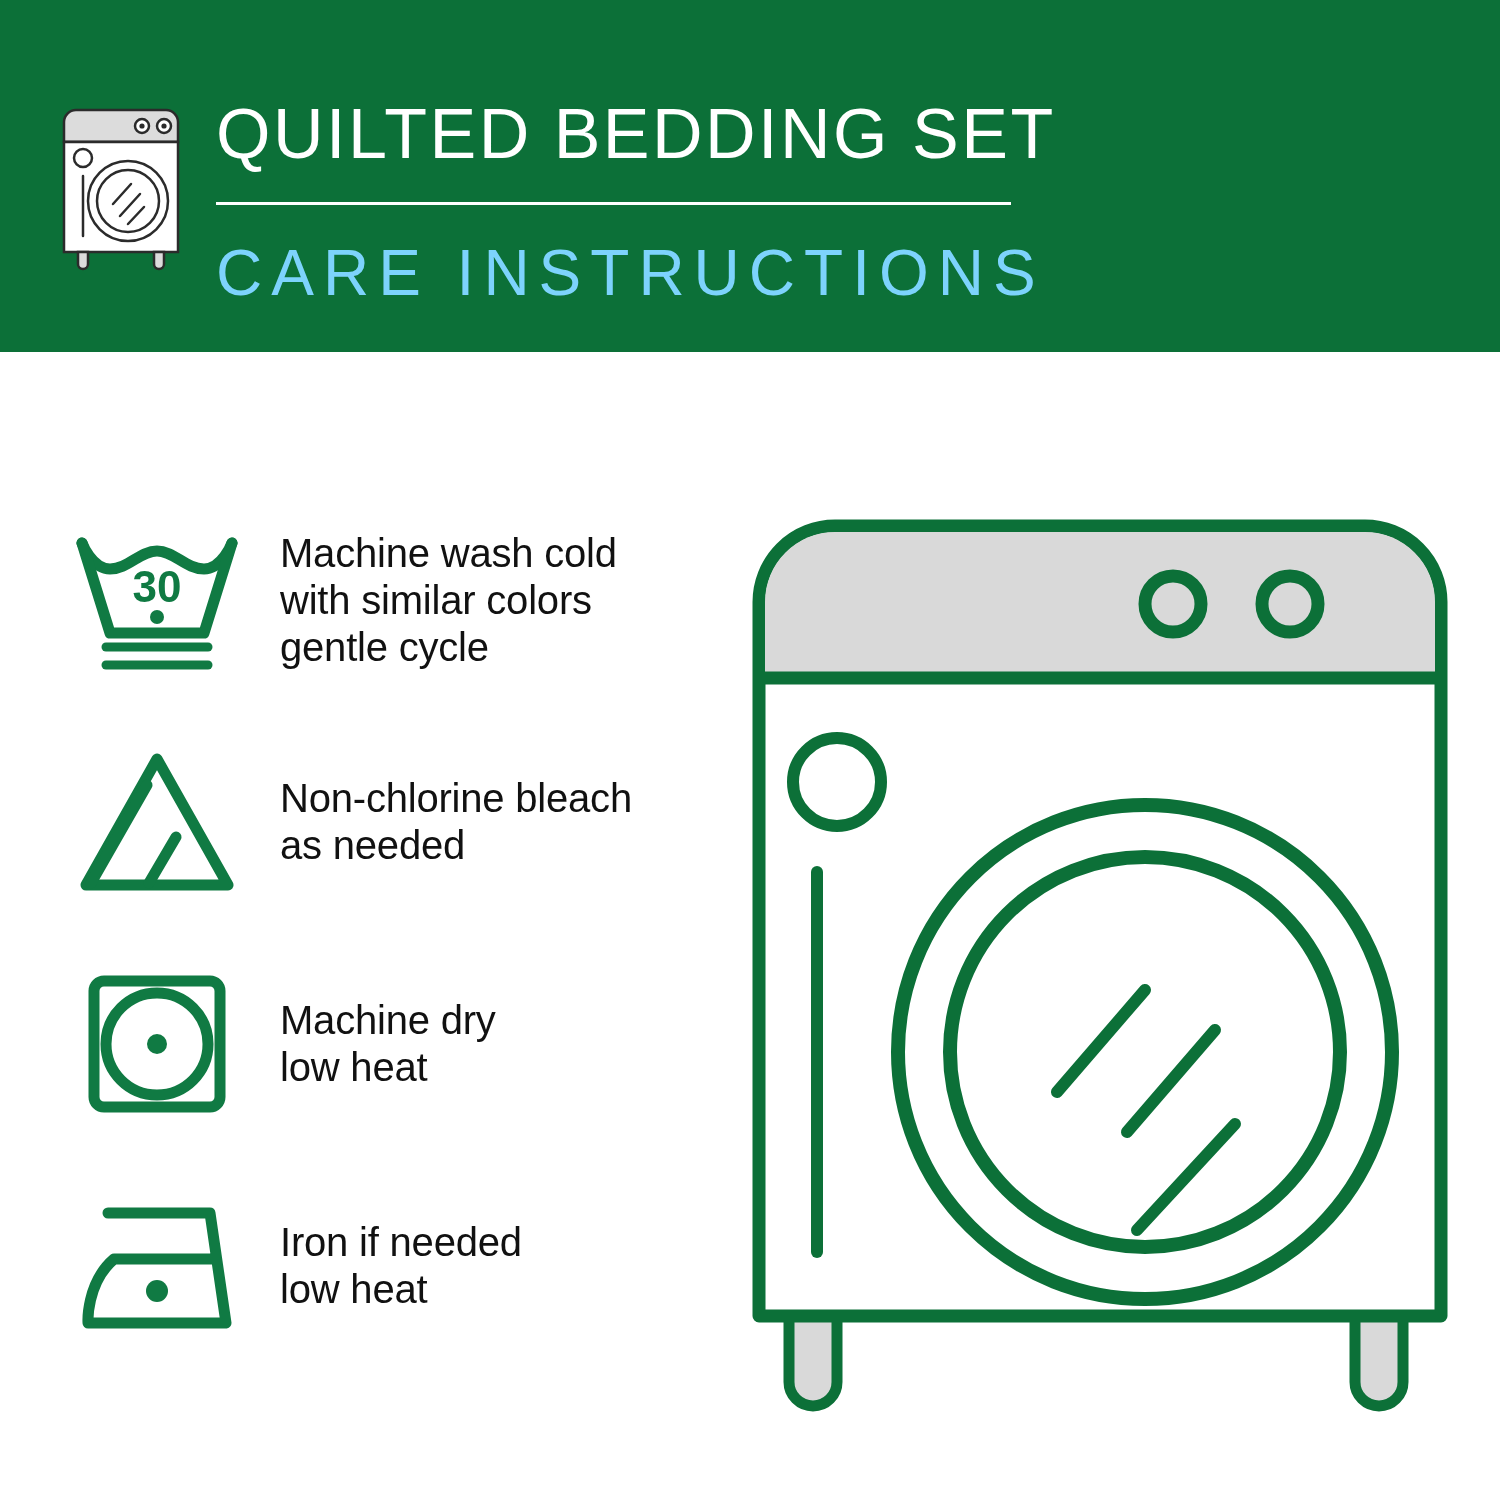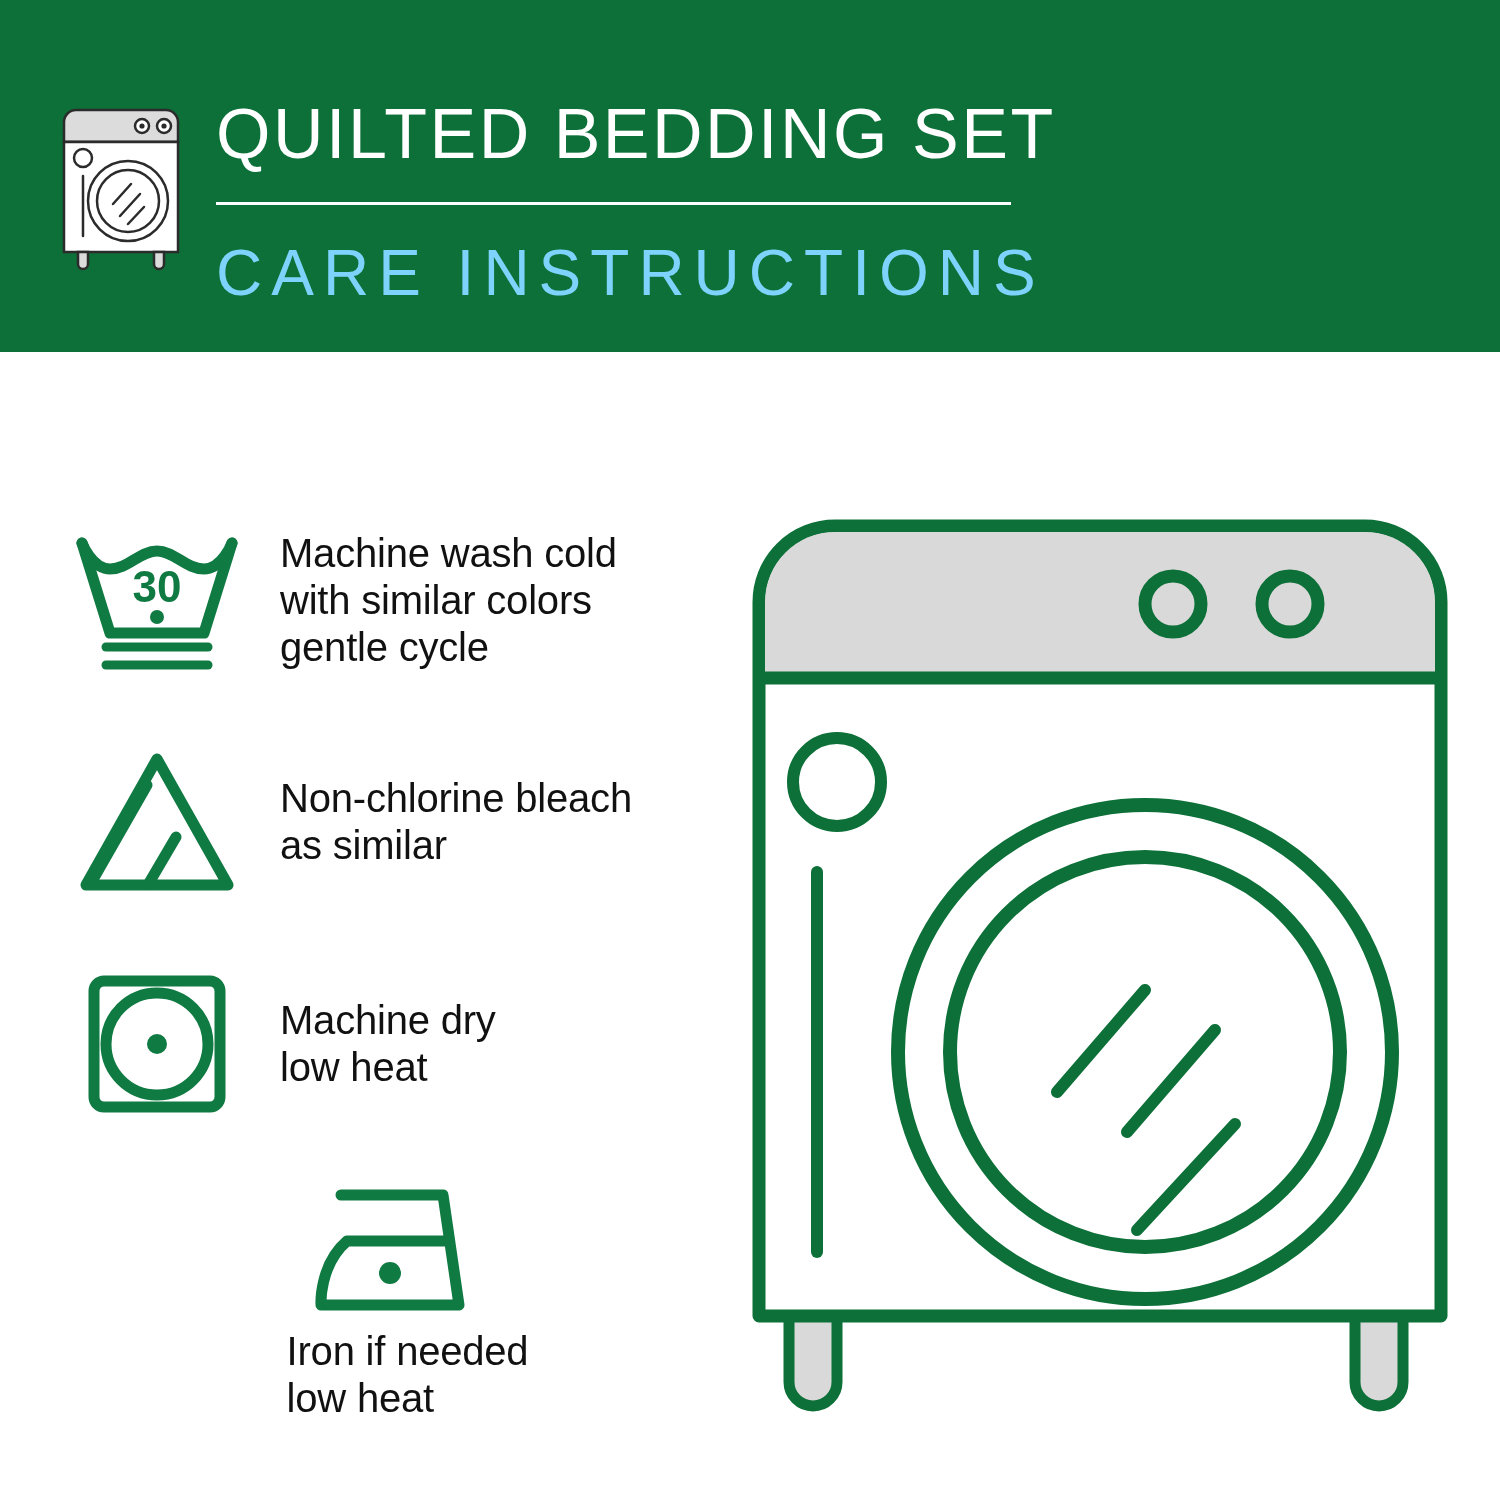--- a/index.html
+++ b/index.html
@@ -86,21 +86,21 @@
     left: 70px;
     top: 150px;
     width: 640px;
   }
   .instr-row {
     display: flex;
     align-items: center;
     height: 196px;
     margin-bottom: 26px;
   }
-  .instr-row:last-child { margin-bottom: 0; flex-direction: column; }
+  .instr-row:last-child { margin-bottom: 0; }
 
   .instr-icon {
     width: 175px;
     height: 160px;
     flex: 0 0 auto;
     display: flex;
     align-items: center;
     justify-content: flex-start;
   }
   .instr-icon svg { display: block; }
@@ -198,21 +198,21 @@
       <div class="instr-icon">
         <svg viewBox="0 0 175 150" width="175" height="150" xmlns="http://www.w3.org/2000/svg">
           <g fill="none" stroke="#107A43" stroke-width="11" stroke-linecap="round" stroke-linejoin="round">
             <path d="M87 12 L158 138 L16 138 Z"></path>
             <line x1="77" y1="38" x2="21" y2="136"></line>
             <line x1="106" y1="90" x2="79" y2="136"></line>
           </g>
         </svg>
       </div>
       <div class="instr-label">Non-chlorine bleach
-as similar</div>
+as needed</div>
     </div>
 
     <div class="instr-row">
       <div class="instr-icon">
         <svg viewBox="0 0 175 150" width="175" height="150" xmlns="http://www.w3.org/2000/svg">
           <rect x="24" y="12" width="126" height="126" rx="10" ry="10" fill="none" stroke="#107A43" stroke-width="11"></rect>
           <circle cx="87" cy="75" r="51" fill="none" stroke="#107A43" stroke-width="11"></circle>
           <circle cx="87" cy="75" r="10" fill="#107A43"></circle>
         </svg>
       </div>

